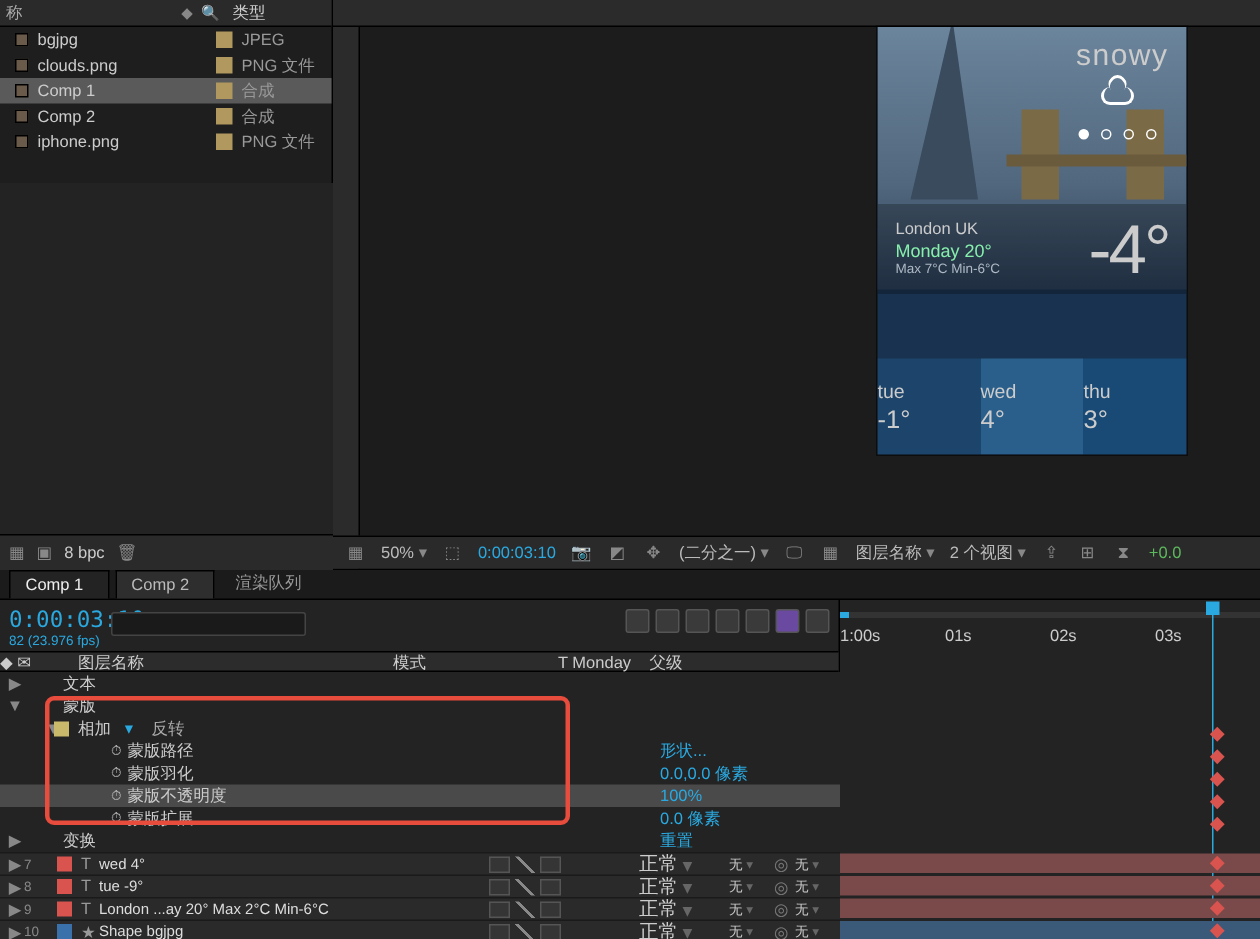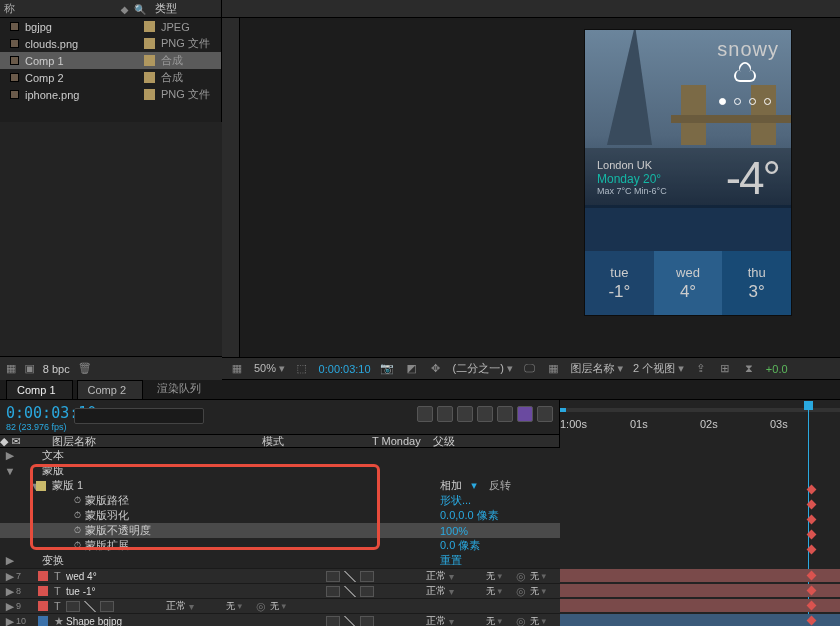--- a/index.html
+++ b/index.html
@@ -14,41 +14,41 @@
   .proj-row .swatch{width:9px;height:9px;background:#6a5a4a;margin-right:6px;border:1px solid #000}
   .proj-row .nm{flex:1}
   .proj-row .typeico{width:11px;height:11px;background:#b0985f;margin-right:6px}
   .proj-row .typelbl{color:#999;width:60px}
   
   .viewer{position:absolute;left:222px;top:0;right:0;height:380px;background:#1c1c1c;border-bottom:1px solid #000}
   .ruler-v{position:absolute;left:0;top:0;width:18px;height:100%;background:#2b2b2b;border-right:1px solid #000}
   .ruler-h{position:absolute;left:0;top:0;right:0;height:18px;background:#2b2b2b;border-bottom:1px solid #000}
   .canvas{position:absolute;left:18px;top:18px;right:0;bottom:0;background:#1c1c1c}
   
-  .weather{position:absolute;left:345px;top:12px;width:206px;height:285px;background:#19324f;overflow:hidden;font-family:"Segoe UI Light",Arial;color:#fff;box-shadow:0 0 0 1px #0008}
+  .weather{position:absolute;left:345px;top:0;width:206px;height:285px;background:#19324f;overflow:hidden;font-family:"Segoe UI Light",Arial;color:#fff;box-shadow:0 0 0 1px #0008}
   .weather .sky{position:absolute;inset:0 0 auto 0;height:175px;
     background:linear-gradient(to bottom,#6b859c 0%,#51677d 60%,#2a3e56 100%)}
   .shard{position:absolute;left:22px;bottom:60px;width:0;height:0;border-left:28px solid transparent;border-right:17px solid transparent;border-bottom:120px solid #3f5367;filter:brightness(.9)}
   .bridge{position:absolute;right:0;bottom:60px;width:120px;height:70px;background:
     linear-gradient(#6a5b3d,#6a5b3d) 0 40px/100% 8px no-repeat,
     linear-gradient(#7b6a46,#7b6a46) 10px 10px/25px 60px no-repeat,
     linear-gradient(#7b6a46,#7b6a46) 80px 10px/25px 60px no-repeat}
   .weather .snowy{position:absolute;top:8px;right:12px;font-size:20px;font-weight:300;letter-spacing:1px}
   .weather .cloud{position:absolute;top:40px;right:35px;width:22px;height:12px;border:2px solid #fff;border-radius:10px;border-top:none}
   .weather .cloud::before{content:"";position:absolute;top:-8px;left:3px;width:10px;height:10px;border:2px solid #fff;border-radius:50%;border-bottom:none;border-right:none;transform:rotate(45deg)}
   .dots{position:absolute;top:68px;right:20px;display:flex;gap:8px}
   .dots span{width:7px;height:7px;border:1px solid #fff;border-radius:50%}
   .dots span.on{background:#fff}
   .infoBox{position:absolute;left:0;right:0;top:118px;height:60px;padding:8px 12px;display:flex;align-items:center;justify-content:space-between;background:rgba(0,0,0,.25)}
   .infoBox .loc{font-size:14px;line-height:1.2;font-weight:300}
-  .infoBox .loc .day{font-size:12px;color:#14b8a6}
+  .infoBox .loc .day{font-size:12px;color:#86efac}
   .infoBox .loc .mm{font-size:9px;color:#aeb9c5}
   .infoBox .big{font-size:46px;font-weight:200;letter-spacing:-2px}
   .forecast{position:absolute;left:0;right:0;bottom:0;height:64px;display:flex}
-  .forecast .cell{flex:1;display:flex;flex-direction:column;align-items:center;justify-content:center;gap:2px}
+  .forecast .cell{flex:1;display:flex;flex-direction:column;align-items:flex-start;justify-content:center;gap:2px}
   .forecast .cell .d{font-size:13px;font-weight:300}
   .forecast .cell .t{font-size:17px;font-weight:300}
   .forecast .c0{background:#1d446b}.forecast .c1{background:#2a5e8b}.forecast .c2{background:#184a75}
   
   .vstatus{position:absolute;left:0;right:0;bottom:0;height:22px;background:#2a2a2a;border-top:1px solid #000;display:flex;align-items:center;gap:10px;padding:0 8px;color:#aaa;font-size:10px}
   .vstatus .drop{color:#bbb}
   .vstatus .drop::after{content:" ▾";color:#888}
   .vstatus .ico{width:14px;text-align:center;color:#888}
   .vstatus .tc{color:#2aa9e0}
   .vstatus .plus{color:#5cb85c}
@@ -91,21 +91,21 @@
   .row .val{width:120px;color:#2aa9e0}
   .row .stop{color:#bbb;margin-right:4px;font-size:9px}
   .redbox{position:absolute;left:30px;top:16px;width:350px;height:86px;border:3px solid #e74c3c;border-radius:6px;pointer-events:none;z-index:5}
   .row.layer{background:#2a2a2a;border-top:1px solid #1a1a1a}
   .row.layer .num{width:22px;color:#888;font-size:9px}
   .row.layer .color{width:10px;height:10px;margin-right:6px}
   .row.layer .nm{flex:1;font-size:10px;color:#ddd}
   .row.layer .sw{width:100px;display:flex;gap:3px;align-items:center}
   .sw .b{width:14px;height:11px;background:#353535;border:1px solid #555}
   .sw .slash{width:14px;height:11px;background:linear-gradient(45deg,transparent 45%,#888 45% 55%,transparent 55%)}
-  .mode{width:60px;font-size:10px;display:flex;align-items:center}
+  .mode{width:60px;font-size:13px;display:flex;align-items:center}
   .mode::after{content:" ▾";color:#666;margin-left:3px}
   .none{width:30px;font-size:9px}.none::after{content:" ▾";color:#666}
   
   .tracks{position:absolute;left:560px;top:48px;right:0;bottom:0}
   .trk{position:absolute;left:0;right:0;height:15px}
   .bar1{position:absolute;height:13px;top:1px}
   .kf{position:absolute;width:7px;height:7px;background:#bbb;transform:rotate(45deg);top:4px}
   .kf.red{background:#d9534f}
 </style>
 </head>
@@ -265,21 +265,20 @@
     <div class="row prop">
         <span class="tw">▼</span>
         <span class="lbl" style="padding-left:26px">蒙版</span>
       </div>
 
     <div class="redbox"></div>
 
     <div class="row prop">
         <span class="tw" style="padding-left:26px">▼</span>
         <span style="width:10px;height:10px;background:#c9b96a;margin:0 6px"></span>
-        <span class="lbl">蒙版 1</span>
         <span class="val"><span>相加</span> &nbsp; ▾ &nbsp;&nbsp; <span style="color:#aaa">反转</span></span>
       </div>
     <div class="row prop">
         <span class="tw"></span>
         <span class="stop" style="padding-left:58px">⏱</span>
         <span class="lbl">蒙版路径</span>
         <span class="val">形状...</span>
       </div>
     <div class="row prop">
         <span class="tw"></span>
@@ -320,36 +319,37 @@
           <span class="mode">正常</span>
           <span class="none">无</span>
           <span style="width:14px;color:#777">◎</span>
           <span class="none">无</span>
         </div>
         <div class="row layer">
           <span class="tw">▶</span>
           <span class="num">8</span>
           <span class="color" style="background:#d9534f"></span>
           <span style="width:12px;color:#999">T</span>
-          <span class="nm">tue -1°</span>
+          <span class="nm">tue -9°</span>
           <span class="sw">
             <span class="b"></span>
             <span class="slash"></span>
             <span class="b"></span>
           </span>
           <span class="mode">正常</span>
           <span class="none">无</span>
           <span style="width:14px;color:#777">◎</span>
           <span class="none">无</span>
         </div>
         <div class="row layer">
           <span class="tw">▶</span>
           <span class="num">9</span>
           <span class="color" style="background:#d9534f"></span>
           <span style="width:12px;color:#999">T</span>
+          <span class="nm">London ...ay 20° Max 2°C  Min-6°C</span>
           <span class="sw">
             <span class="b"></span>
             <span class="slash"></span>
             <span class="b"></span>
           </span>
           <span class="mode">正常</span>
           <span class="none">无</span>
           <span style="width:14px;color:#777">◎</span>
           <span class="none">无</span>
         </div>

